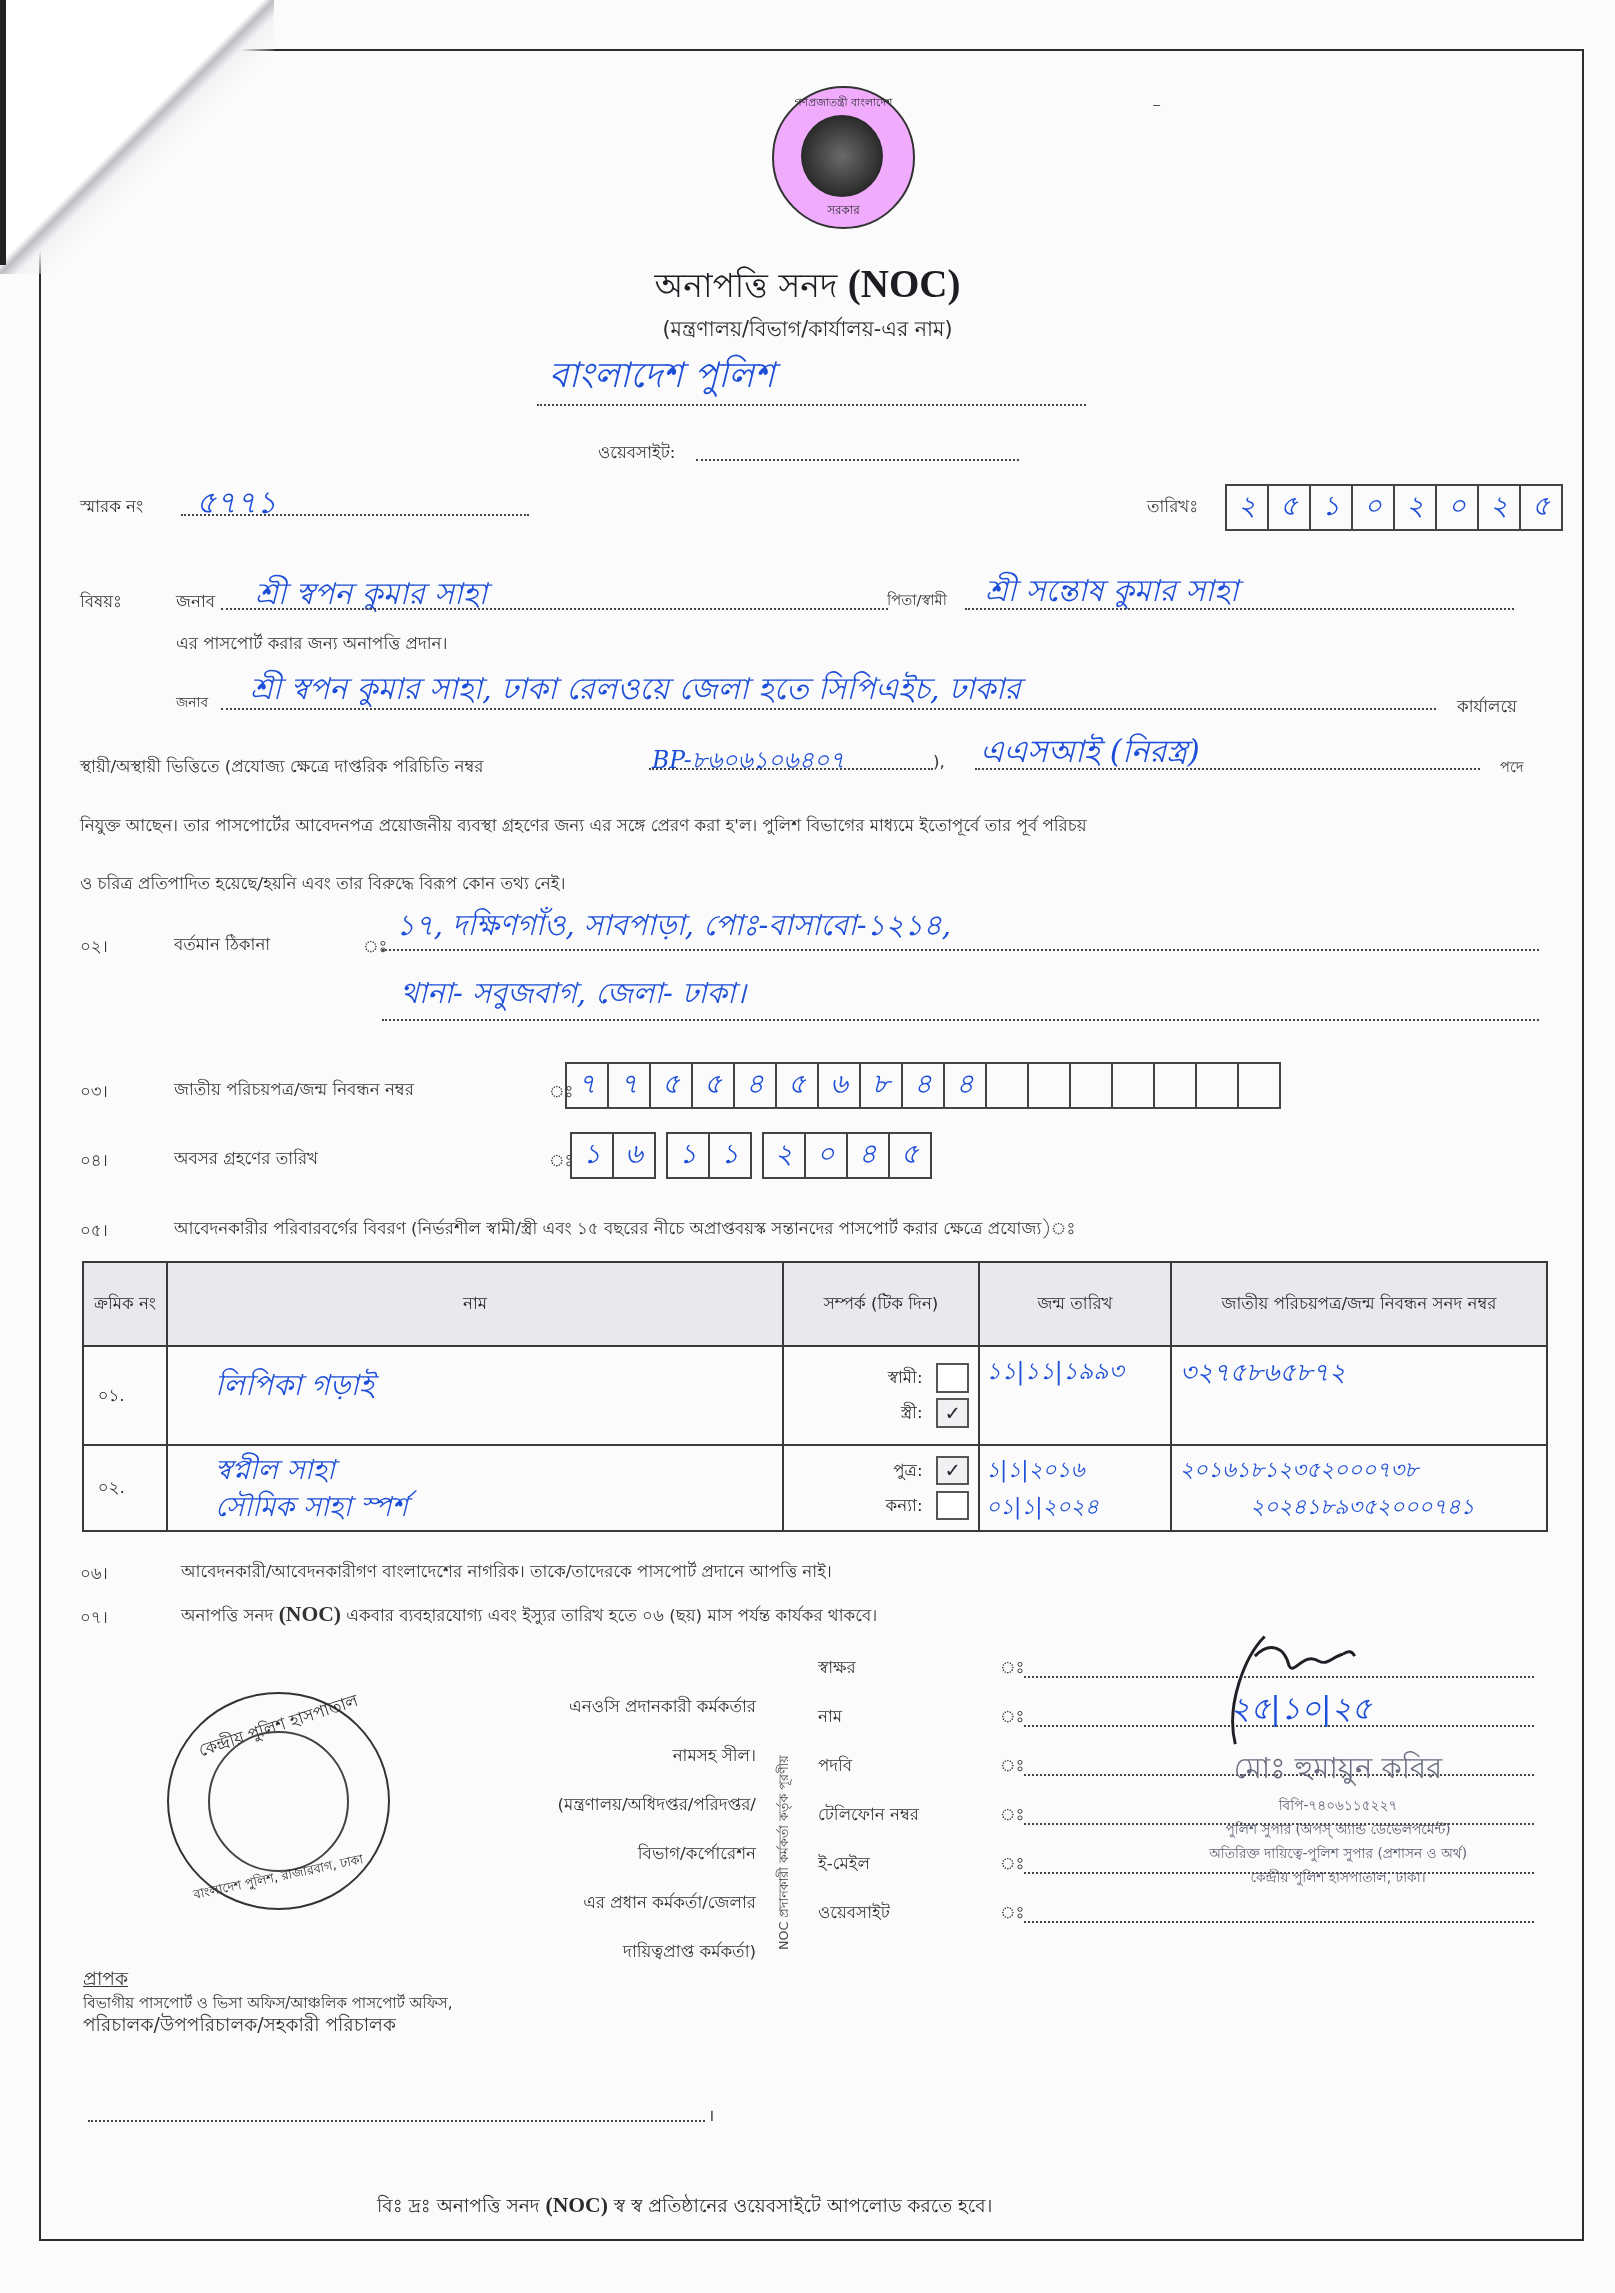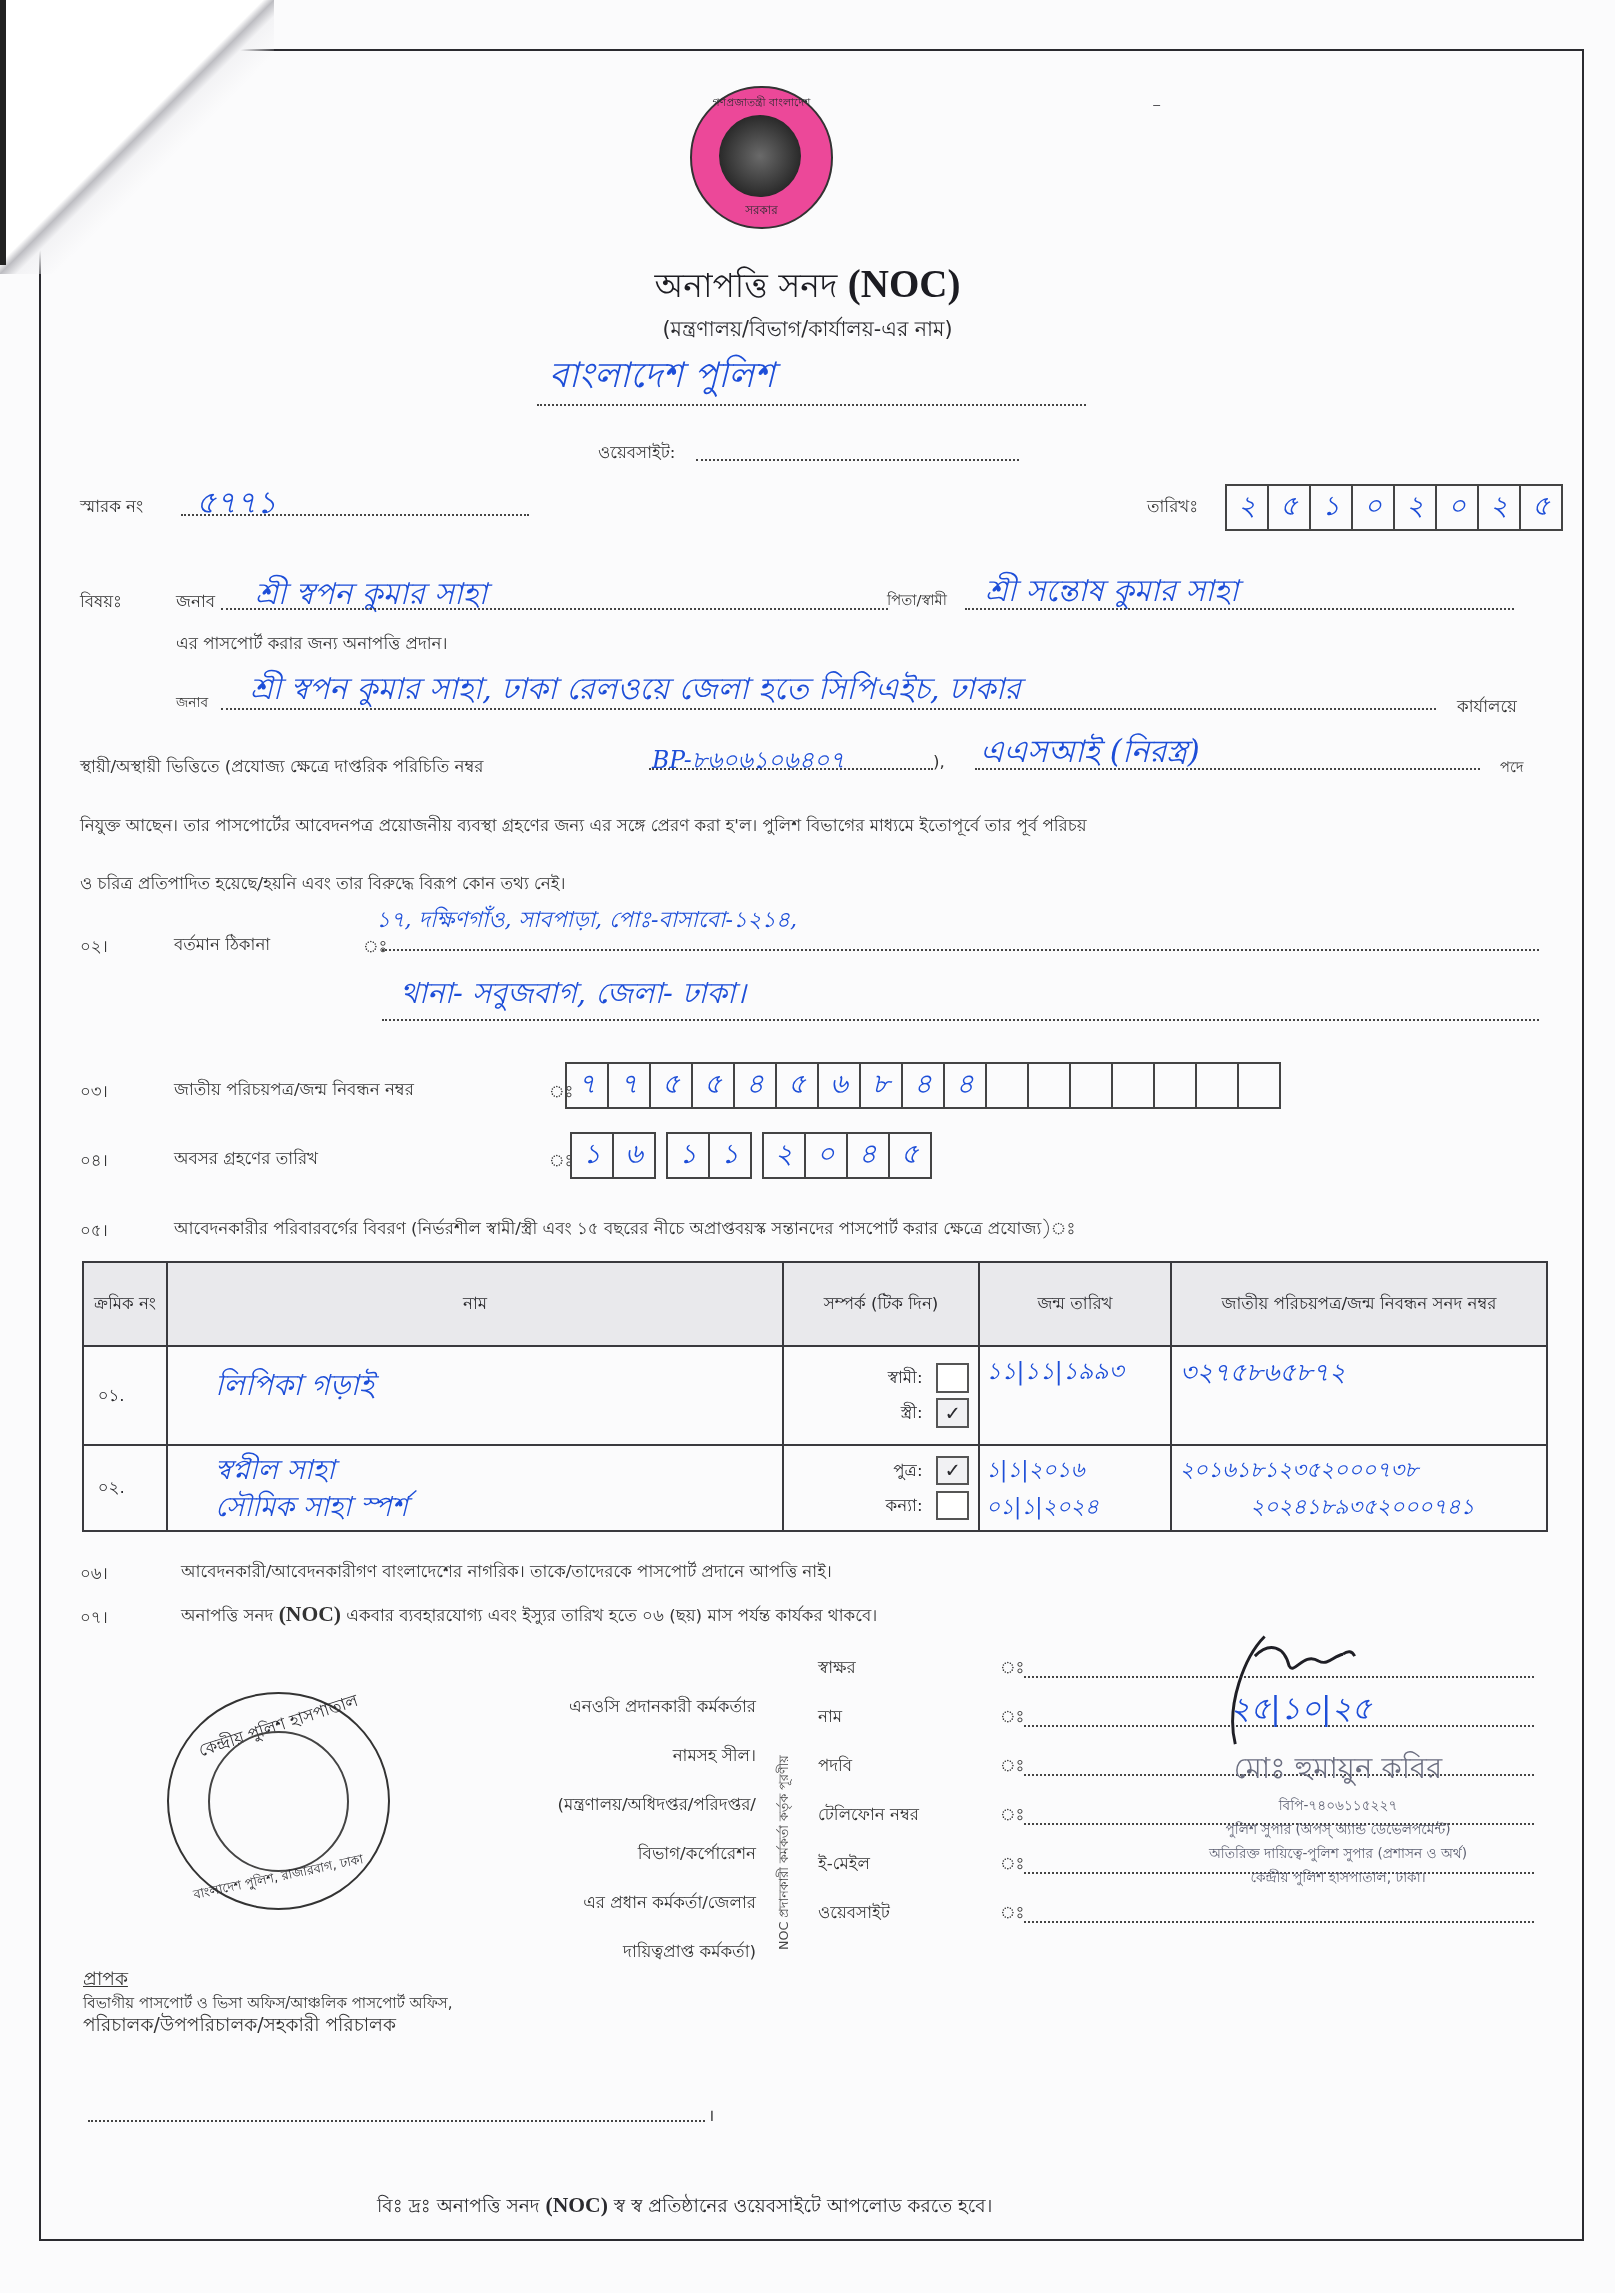--- a/index.html
+++ b/index.html
@@ -17,22 +17,22 @@
   .fold-edge { position:absolute; left:0; top:0; width:5.9px; height:265px; background:#222; z-index:6; }
   .frame {
     position: absolute; left: 39px; top: 49px; width: 1545px; height: 2192px;
     border: 2.9px solid #2b2b30; box-sizing: border-box;
   }
   .abs { position: absolute; white-space: nowrap; }
   .hand { font-family: "DejaVu Serif", "Liberation Serif", serif; font-style: italic; color: #1d4ed8; }
   .label { font-size: 16.7px; color: #333; }
   .dots { border-bottom: 2px dotted #444; position: absolute; height: 0; }
   .emblem {
-    position: absolute; left: 690px; top: 86px; width: 139px; height: 139px;
-    border-radius: 50%; border: 2px solid #333; background:#ec4899;
+    position: absolute; left: 772px; top: 86px; width: 139px; height: 139px;
+    border-radius: 50%; border: 2px solid #333; background:#f0abfc;
   }
   .emblem .inner {
     position:absolute; left: 27.4px; top: 27.4px; width: 82px; height: 82px; border-radius: 50%;
     background: radial-gradient(circle, #6a6a6a 0%, #2a2a2a 70%, #1b1b1b 100%);
   }
   .emblem .top-txt { position:absolute; left:0; right:0; top:5.9px; text-align:center; font-size:10.8px; }
   .emblem .bot-txt { position:absolute; left:0; right:0; bottom:5.9px; text-align:center; font-size:11.8px; }
   .title { left: 0; width: 1615px; top: 260px; text-align: center; font-size: 33px; font-family: "DejaVu Serif", serif; color:#1c1c22; }
   .title b { font-family: "Liberation Serif", serif; font-size: 39px; }
   .subtitle { left: 0; width: 1615px; top: 314px; text-align: center; font-size: 20.6px; }
@@ -119,21 +119,21 @@
 <div class="abs hand" style="left:980px;top:727px;font-size:31px;">এএসআই (নিরস্ত্র)</div>
 <div class="dots" style="left:975px;top:768px;width:505px;"></div>
 <div class="abs label" style="left:1500px;top:755px;font-size:14.7px;">পদে</div>
 
 <div class="abs label" style="left:80px;top:812px;">নিযুক্ত আছেন। তার পাসপোর্টের আবেদনপত্র প্রয়োজনীয় ব্যবস্থা গ্রহণের জন্য এর সঙ্গে প্রেরণ করা হ'ল। পুলিশ বিভাগের মাধ্যমে  ইতোপূর্বে তার পূর্ব পরিচয়</div>
 <div class="abs label" style="left:80px;top:870px;">ও চরিত্র প্রতিপাদিত হয়েছে/হয়নি এবং তার বিরুদ্ধে বিরূপ কোন তথ্য নেই।</div>
 
 <div class="abs label" style="left:80px;top:933px;">০২।</div>
 <div class="abs label" style="left:174px;top:931px;">বর্তমান ঠিকানা</div>
 <div class="abs label" style="left:363px;top:933px;">ঃ</div>
-<div class="abs hand" style="left:376px;top:902px;font-size:22px;">১৭, দক্ষিণগাঁও, সাবপাড়া, পোঃ-বাসাবো-১২১৪,</div>
+<div class="abs hand" style="left:396px;top:902px;font-size:29px;">১৭, দক্ষিণগাঁও, সাবপাড়া, পোঃ-বাসাবো-১২১৪,</div>
 <div class="dots" style="left:382px;top:949px;width:1157px;"></div>
 <div class="abs hand" style="left:400px;top:970px;font-size:29px;">থানা- সবুজবাগ, জেলা- ঢাকা।</div>
 <div class="dots" style="left:382px;top:1019px;width:1157px;"></div>
 
 <div class="abs label" style="left:80px;top:1078px;">০৩।</div>
 <div class="abs label" style="left:174px;top:1076px;">জাতীয় পরিচয়পত্র/জন্ম নিবন্ধন নম্বর</div>
 <div class="abs label" style="left:549px;top:1078px;">ঃ</div>
 <div class="boxrow" style="left:567px;top:1062px;">
   <div class="bx hand">৭</div>
   <div class="bx hand">৭</div>

